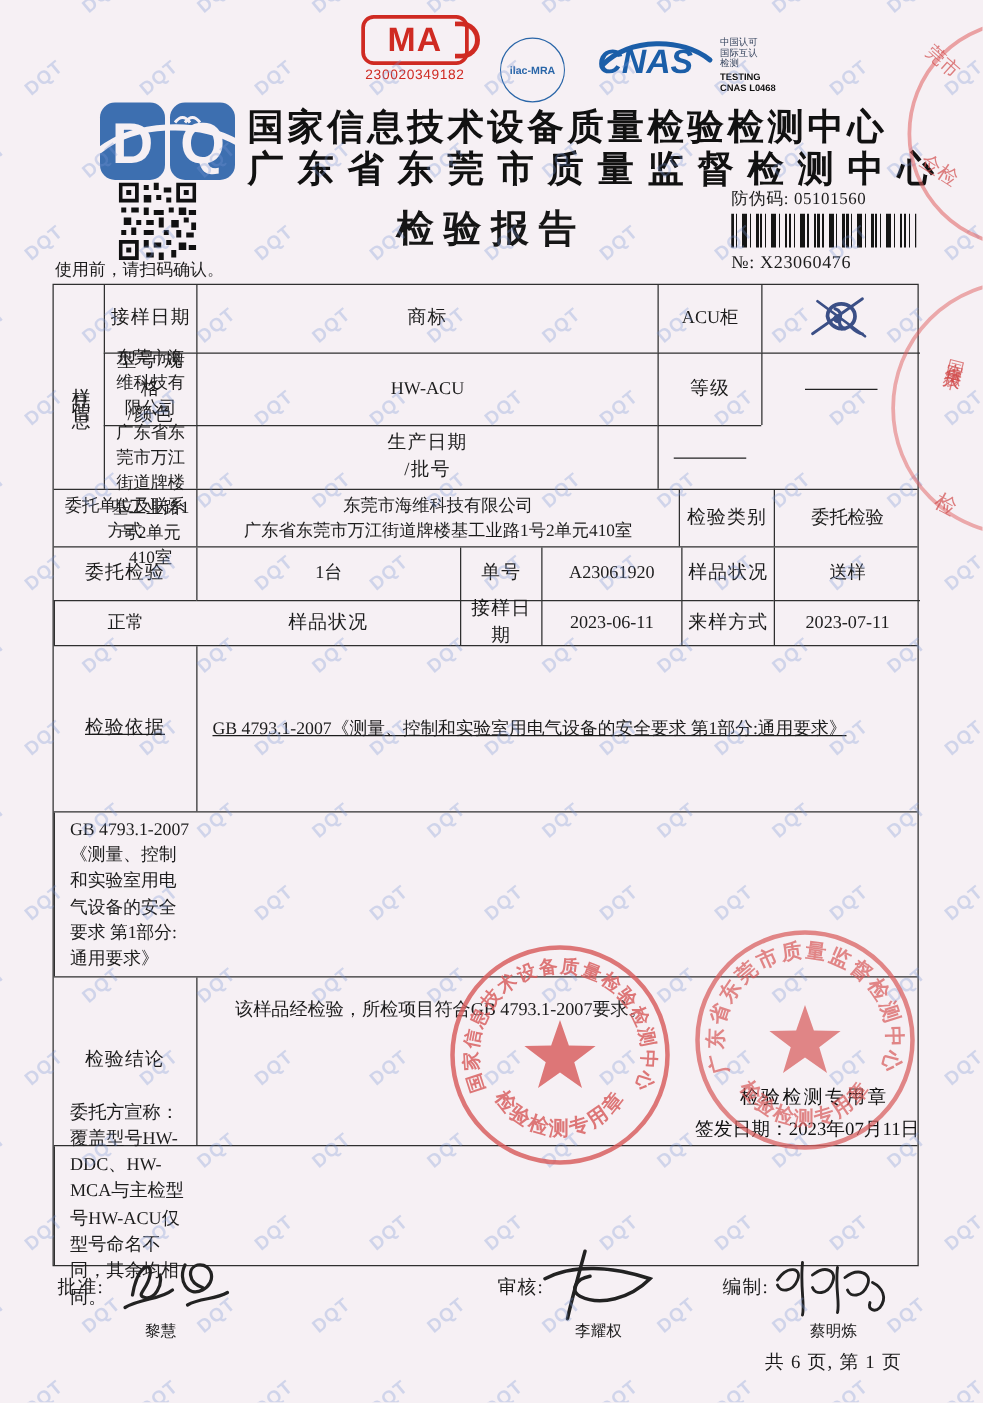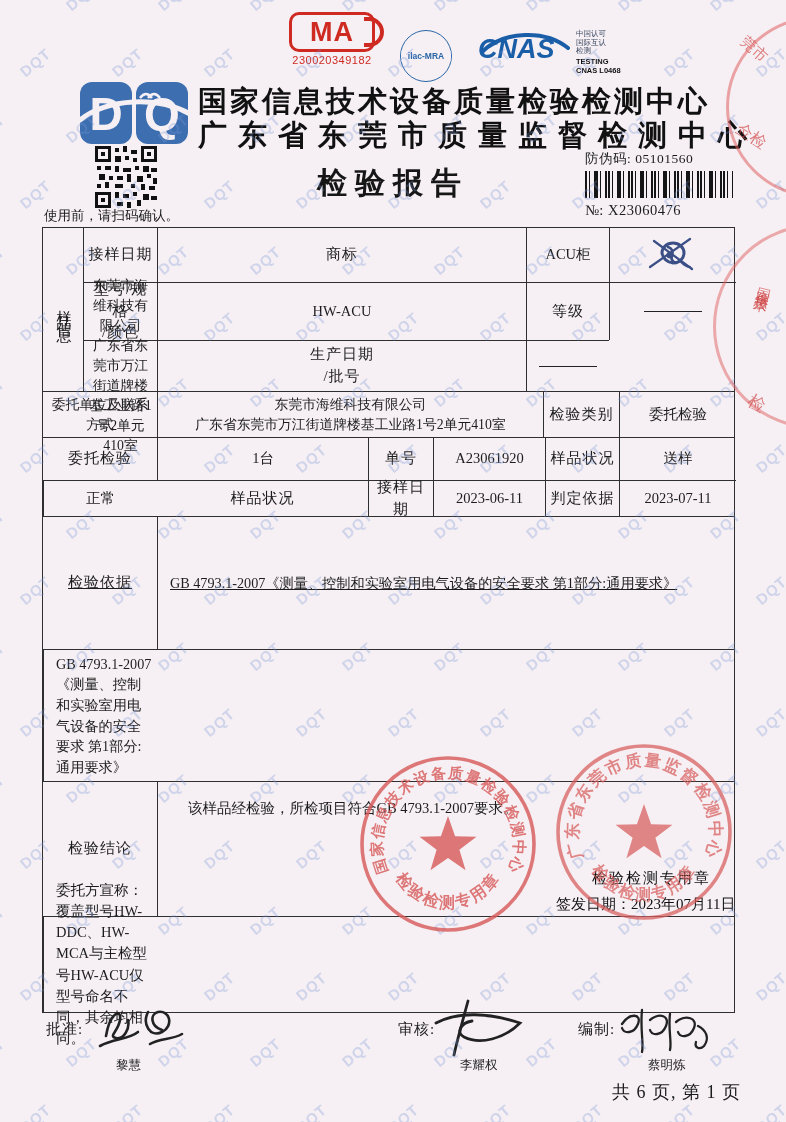--- a/index.html
+++ b/index.html
@@ -117,21 +117,21 @@
   .edge-frag { position:absolute; z-index:7; color:rgba(210,76,76,0.7); font-size:15px; pointer-events:none; }
   .f1 { left:739px; top:40px; transform:rotate(42deg); }
   .f2 { left:735px; top:126px; transform:rotate(33deg); font-size:16px; }
   .f3 { left:744px; top:276px; writing-mode:vertical-rl; transform:rotate(14deg); height:116px; font-size:14px; letter-spacing:2px; }
   .f4 { left:748px; top:392px; transform:rotate(28deg); font-size:17px; }
 
   
   .sig-label { position:absolute; z-index:3; font-size:15px; letter-spacing:1px; }
   .sig-name { position:absolute; z-index:3; font-size:12.5px;text-align:right; }
   .sig-svg { position:absolute; z-index:4; }
-  .page-info { position:absolute; left:612px; top:1080px; z-index:3; font-size:18px; letter-spacing:1px; }
+  .page-info { position:absolute; left:612px; top:1080px; z-index:3; font-size:15px; letter-spacing:1px; }
 </style>
 </head>
 <body>
 
 <div id="watermark">
     <span style="left: -28px; top: -12px;">DQT</span>
     <span style="left: 64px; top: -12px;">DQT</span>
     <span style="left: 156px; top: -12px;">DQT</span>
     <span style="left: 248px; top: -12px;">DQT</span>
     <span style="left: 340px; top: -12px;">DQT</span>
@@ -433,21 +433,21 @@
     <div class="cell first lbl">委托检验</div>
     <div class="cell val">1台</div>
     <div class="cell lbl">单号</div>
     <div class="cell val">A23061920</div>
     <div class="cell lbl">样品状况</div>
     <div class="cell val">送样</div>
     <div class="cell bt val">正常</div>
     <div class="cell first bt lbl">样品状况</div>
     <div class="cell bt lbl">接样日期</div>
     <div class="cell bt val">2023-06-11</div>
-    <div class="cell bt lbl">判定依据</div>
+    <div class="cell bt lbl">来样方式</div>
     <div class="cell bt val">2023-07-11</div>
   </div>
 
   <div class="tsec" id="sec4">
     <div class="cell first lbl">检验依据</div>
     <div class="cell basis-val">GB 4793.1-2007《测量、控制和实验室用电气设备的安全要求 第1部分:通用要求》</div>
   </div>
 
   <div class="tsec" id="sec5">
     <div class="cell basis-val">GB 4793.1-2007《测量、控制和实验室用电气设备的安全要求 第1部分:通用要求》</div>

